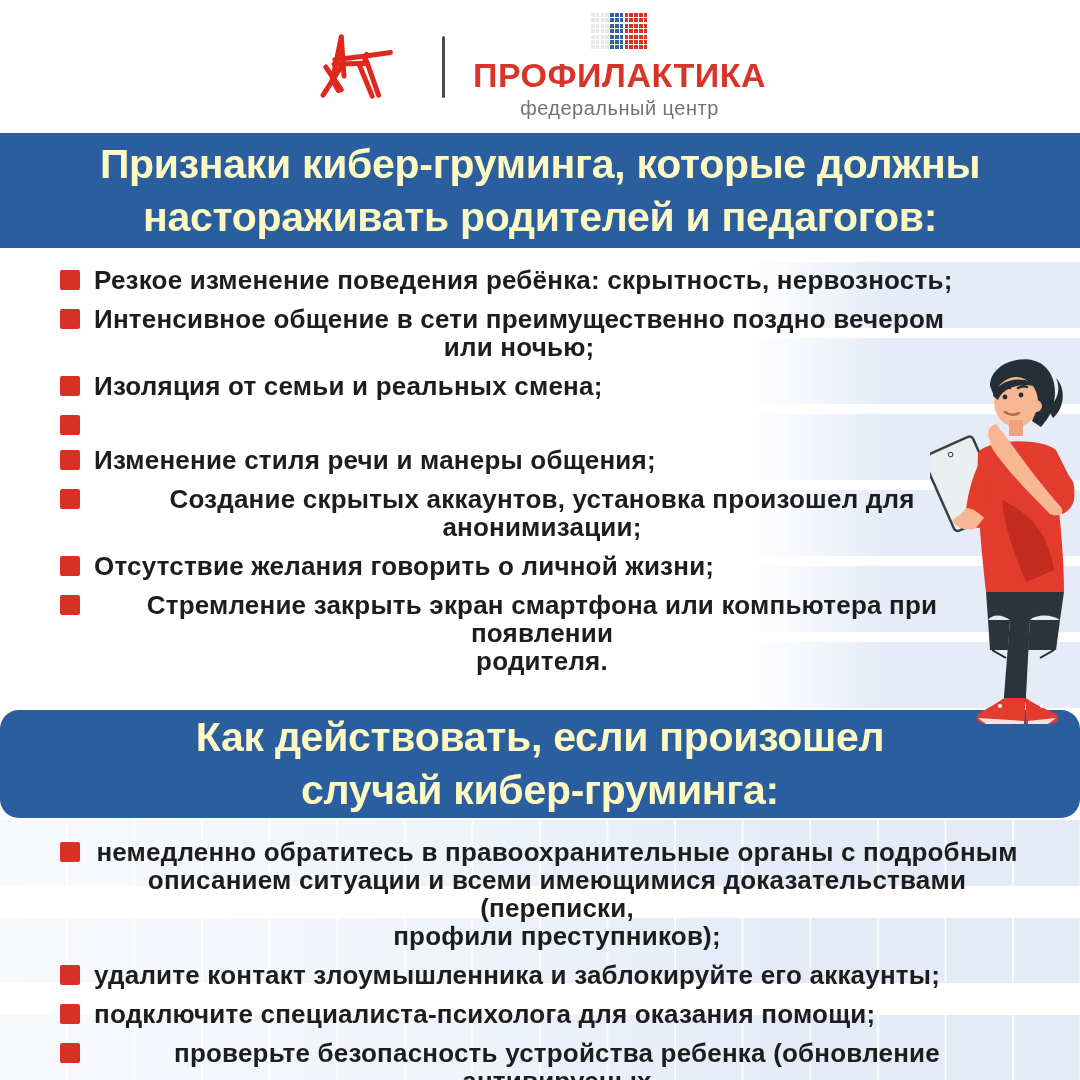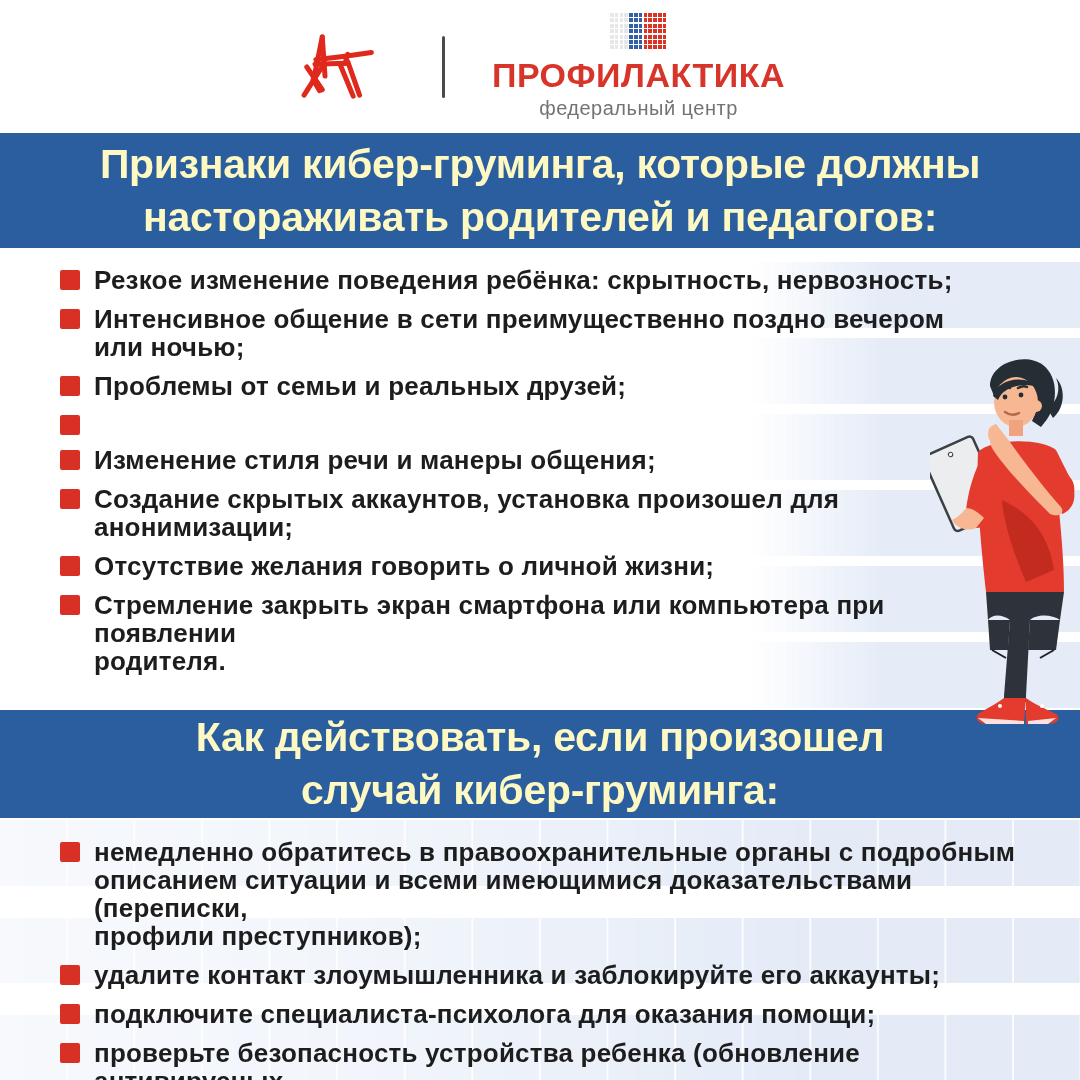--- a/index.html
+++ b/index.html
@@ -3,21 +3,21 @@
 <meta charset="utf-8">
 <style>
   html,body{margin:0;padding:0;background:#fff;}
   .canvas{
     position:relative;width:1080px;height:1080px;overflow:hidden;background:#fff;
     font-family:"Liberation Sans","DejaVu Sans",sans-serif;
   }
   
   .header{
     position:absolute;top:0;left:0;width:1080px;height:133px;background:#fff;
-    display:flex;align-items:center;justify-content:center;gap:47px;
+    display:flex;align-items:center;justify-content:center;gap:28px;
   }
   .chair-logo{width:100px;height:92px;}
   .logo-divider{width:3px;height:62px;background:#4a4a4a;border-radius:2px;}
   .logo-block{display:flex;flex-direction:column;align-items:center;}
   .flag-grid{
     width:58px;height:38px;margin-bottom:7px;
     background-image:
       repeating-linear-gradient(to right, transparent 0 3.6px, #fff 3.6px 4.8px),
       repeating-linear-gradient(to bottom, transparent 0 4.1px, #fff 4.1px 5.4px),
       linear-gradient(to right,#e7e7e7 0 32%,#3160a8 32% 57%,#db3226 57% 100%);
@@ -27,21 +27,21 @@
   }
   .logo-subtitle{
     font-size:20px;font-weight:400;color:#737373;letter-spacing:.5px;margin-top:3px;
   }
   
   .banner{
     position:absolute;left:0;width:1080px;background:#2a5e9e;color:#fef9c3;
     display:flex;align-items:center;justify-content:center;text-align:center;
   }
   .banner-1{top:133px;height:115px;}
-  .banner-2{top:710px;height:108px;}
+  .banner-2{top:710px;height:108px;border-radius:19px;}
   .banner h2{
     margin:0;font-size:41px;line-height:53px;font-weight:800;letter-spacing:-.3px;
     white-space:pre-line;
   }
   
   .mosaic{
     position:absolute;pointer-events:none;
     background-image:linear-gradient(#e4ebf7,#e4ebf7);
     background-size:66px 66px;background-repeat:space;
   }
@@ -53,21 +53,21 @@
   .mosaic-lower{
     top:820px;left:0;width:1080px;height:260px;
     -webkit-mask-image:linear-gradient(to right,rgba(0,0,0,.3) 0,rgba(0,0,0,.5) 35%,#000 75%);
     mask-image:linear-gradient(to right,rgba(0,0,0,.3) 0,rgba(0,0,0,.5) 35%,#000 75%);
   }
   
   .list{position:absolute;left:60px;list-style:none;margin:0;padding:0;}
   .list-1{top:266px;width:930px;}
   .list-2{top:838px;width:960px;}
   .list li{
-    display:flex;align-items:flex-start;margin-bottom:11px;
+    display:flex;align-items:flex-start;margin-bottom:11px;text-align:center;
   }
   .bullet{
     flex:0 0 auto;width:20px;height:20px;background:#d93025;border-radius:2px;
     margin:4px 14px 0 0;
   }
   .item-text{
     font-size:26px;line-height:28px;font-weight:700;color:#1d1d1d;
     letter-spacing:.2px;white-space:pre-line;
   }
   
@@ -112,21 +112,21 @@
         <span class="bullet"></span>
         <span class="item-text">Резкое изменение поведения ребёнка: скрытность, нервозность;</span>
       </li>
     <li>
         <span class="bullet"></span>
         <span class="item-text">Интенсивное общение в сети преимущественно поздно вечером
 или ночью;</span>
       </li>
     <li>
         <span class="bullet"></span>
-        <span class="item-text">Проблемы от семьи и реальных друзей;</span>
+        <span class="item-text">Изоляция от семьи и реальных смена;</span>
       </li>
     <li>
         <span class="bullet"></span>
       </li>
     <li>
         <span class="bullet"></span>
         <span class="item-text">Изменение стиля речи и манеры общения;</span>
       </li>
     <li>
         <span class="bullet"></span>

